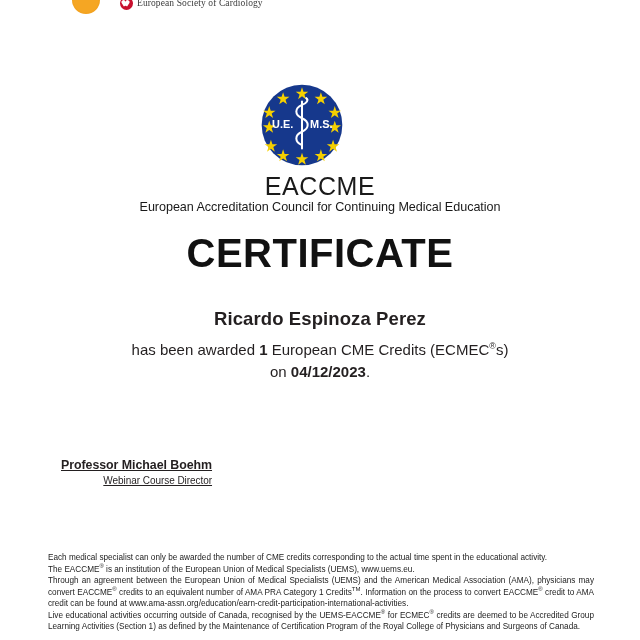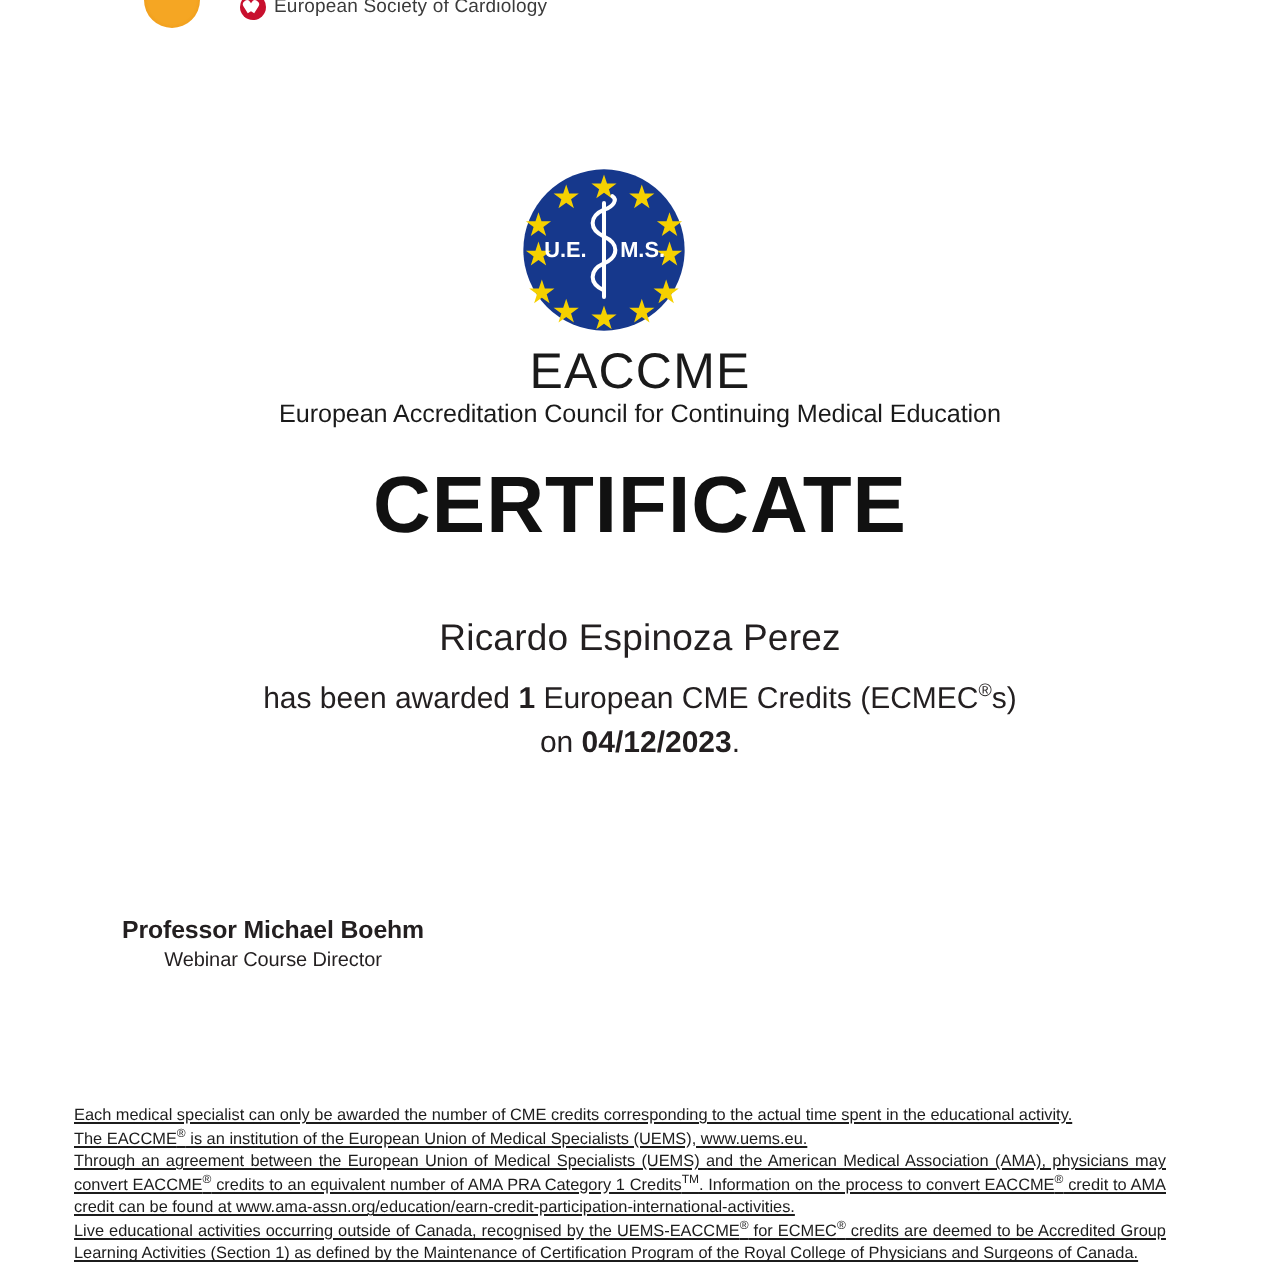--- a/index.html
+++ b/index.html
@@ -17,20 +17,21 @@
   }
 
   
   .logo-strip {
     position: absolute;
     top: 0;
     left: 0;
     width: 532px;
     height: 14px;
     overflow: hidden;
+    font-family: Liberation Serif, serif;
   }
   .logo-partial {
     position: absolute;
     top: -14px;
     left: 72px;
     width: 28px;
     height: 28px;
     border-radius: 50%;
     background: radial-gradient(circle at 50% 50%, #f5a623 0%, #f5a623 60%, #e8900c 100%);
   }
@@ -121,21 +122,21 @@
   
   .award-block {
     position: absolute;
     top: 308px;
     left: 60px;
     width: 520px;
     text-align: center;
   }
   .recipient {
     font-size: 18.5px;
-    font-weight: normal;
+    font-weight: bold;
     letter-spacing: .1px;
     margin-bottom: 9px;
   }
   .award-line {
     font-size: 15px;
     line-height: 21px;
     margin-bottom: 1px;
   }
   .award-line b { font-weight: bold; }
   .event-title {
@@ -154,43 +155,43 @@
     font-size: 9px;
     vertical-align: super;
     line-height: 0;
   }
 
   
   .signature {
     position: absolute;
     top: 458px;
     left: 61px;
-    text-align: center;
+    text-align: right;
+    text-decoration: underline;
   }
   .sig-name {
     font-size: 12.4px;
     font-weight: bold;
     letter-spacing: -.05px;
     margin-bottom: 3px;
   }
   .sig-role {
     font-size: 10px;
     letter-spacing: -.05px;
   }
 
   
   .fineprint {
     position: absolute;
     top: 552px;
-    left: 37px;
+    left: 48px;
     width: 546px;
     font-size: 8.2px;
     line-height: 11.55px;
     color: #1c1c1c;
-    text-decoration: underline;
   }
   .fp-para { margin: 0; }
   .fp-just { text-align: justify; text-align-last: left; }
   .fp-left { text-align: left; }
   sup.tm {
     font-size: 6px;
     vertical-align: super;
     line-height: 0;
   }
   sup.sm {

